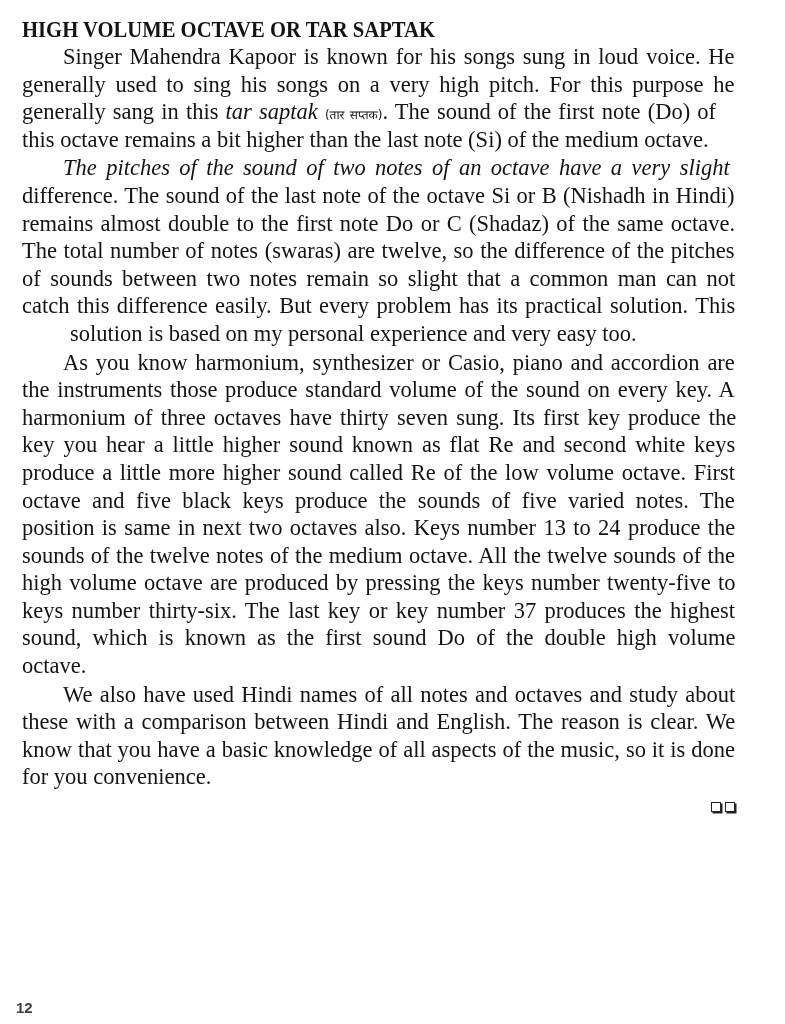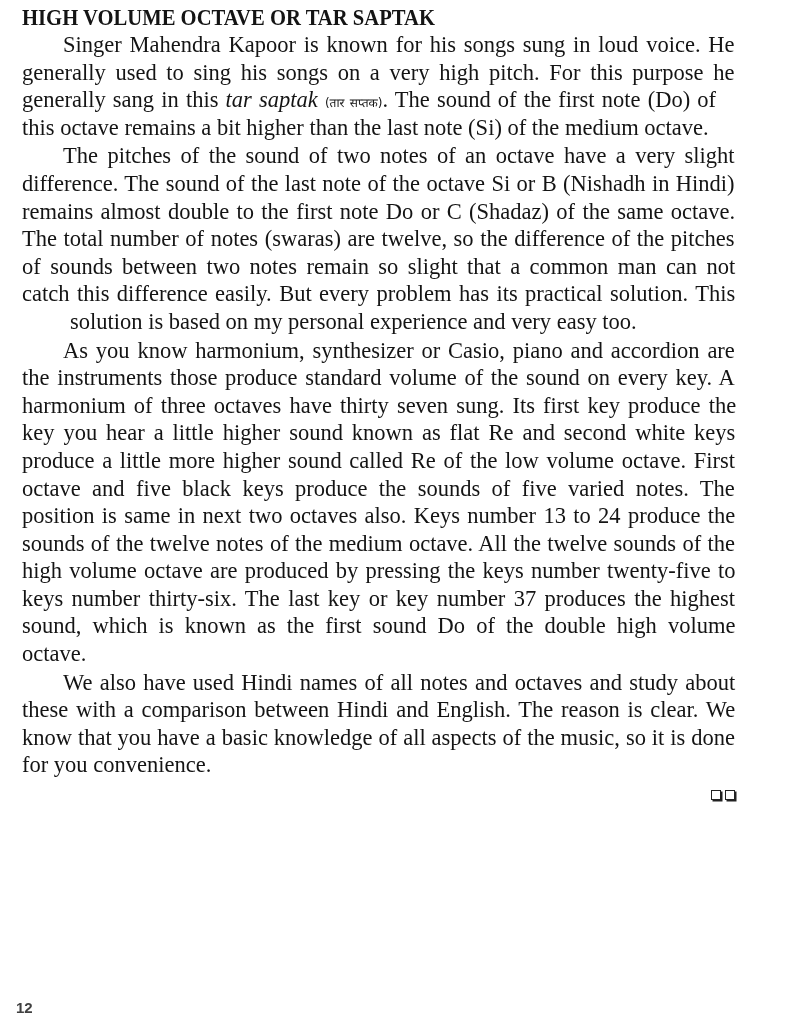--- a/index.html
+++ b/index.html
@@ -1,17 +1,17 @@
 <!DOCTYPE html>
 <html><head>
 <meta charset="utf-8">
 <style>
   html, body { margin: 0; padding: 0; background: #ffffff; }
   body { width: 785px; height: 1024px; position: relative; overflow: hidden; }
-  .page { position: absolute; left: 22px; top: 3px; width: 713px; color: #141414; }
+  .page { position: absolute; left: 22px; top: 15px; width: 713px; color: #141414; }
   .heading {
     font-family: "Liberation Serif", serif; font-weight: bold; font-size: 24px;
     line-height: 28px; margin: 0; white-space: nowrap;
     transform: scaleX(0.86); transform-origin: left top; width: 830px;
   }
   .para {
     font-family: "Liberation Serif", serif; font-size: 22.5px; line-height: 27.6px;
     text-align: justify; text-align-last: left; margin: 0;
   }
   .line {
@@ -39,21 +39,21 @@
   <h1 class="heading">HIGH VOLUME OCTAVE OR TAR SAPTAK</h1>
 
   <div class="para p1">
     <span class="line indent"><span style="display: inline-block; white-space: nowrap; word-spacing: 2.16667px;"><span class="condensed-fit">Singer Mahendra Kapoor is known for his songs sung in loud voice. He</span></span></span>
     <span class="line"><span style="display: inline-block; white-space: nowrap; word-spacing: 4.07143px;"><span>generally used to sing his songs on a very high pitch. For this purpose he</span></span></span>
     <span class="line"><span style="display: inline-block; white-space: nowrap; word-spacing: 1.53333px;"><span>generally sang in this </span><i>tar saptak</i> <span style="font-family:'DejaVu Sans',sans-serif;font-size:12px;">(तार सप्तक)</span><span>. The sound of the first note (Do) of</span></span></span>
     <span class="line last"><span style="display: inline-block; white-space: nowrap;"><span>this octave remains a bit higher than the last note (Si) of the medium octave.</span></span></span>
   </div>
 
   <div class="para p2">
-    <span class="line indent"><span style="display: inline-block; white-space: nowrap; word-spacing: 3.78571px;"><span>The pitches of the sound of two notes of an octave have a very slight</span></span></span>
+    <span class="line indent"><span style="display: inline-block; white-space: nowrap; word-spacing: 3.78571px; font-style: italic;"><span>The pitches of the sound of two notes of an octave have a very slight</span></span></span>
     <span class="line"><span style="display: inline-block; white-space: nowrap; word-spacing: 0.733333px;"><span>difference. The sound of the last note of the octave Si or B (Nishadh in Hindi)</span></span></span>
     <span class="line"><span style="display: inline-block; white-space: nowrap; word-spacing: 1.71429px;"><span>remains almost double to the first note Do or C (Shadaz) of the same octave.</span></span></span>
     <span class="line"><span style="display: inline-block; white-space: nowrap; word-spacing: 0.923077px;"><span>The total number of notes (swaras) are twelve, so the difference of the pitches</span></span></span>
     <span class="line"><span style="display: inline-block; white-space: nowrap; word-spacing: 3.76923px;"><span>of sounds between two notes remain so slight that a common man can not</span></span></span>
     <span class="line"><span style="display: inline-block; white-space: nowrap; word-spacing: 1.81818px;"><span>catch this difference easily. But every problem has its practical solution. This</span></span></span>
     <span class="line last"><span style="display: inline-block; white-space: nowrap; margin-left: 48px;"><span>solution is based on my personal experience and very easy too.</span></span></span>
   </div>
 
   <div class="para p3">
     <span class="line indent"><span style="display: inline-block; white-space: nowrap; word-spacing: 2.2px;"><span>As you know harmonium, synthesizer or Casio, piano and accordion are</span></span></span>

